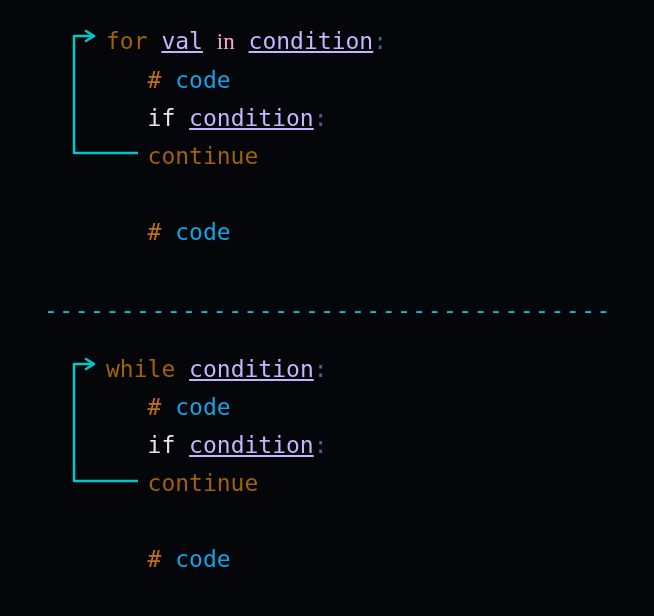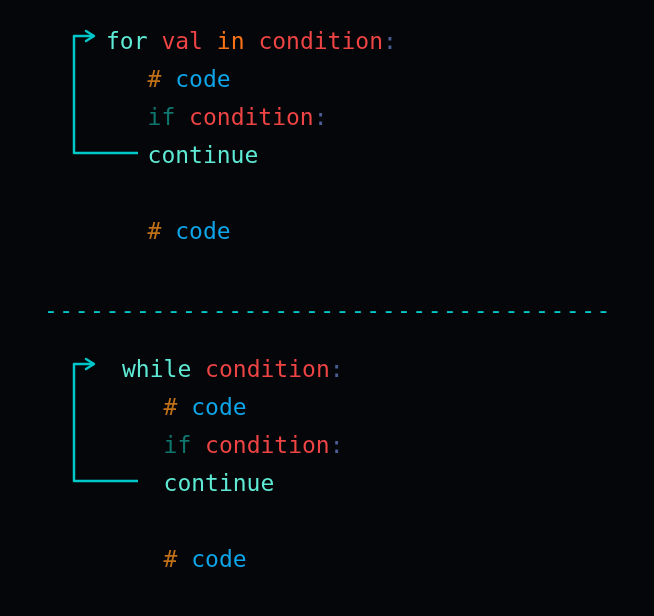--- a/index.html
+++ b/index.html
@@ -11,29 +11,29 @@
     font-size: 23px;
     font-weight: 500;
     position: relative;
     overflow: hidden;
   }
   .block {
     position: absolute;
     left: 106px;
   }
   .block.top    { top: 22px; }
-  .block.bottom { top: 350px; margin-left: 16px; }
+  .block.bottom { top: 350px; }
   .line { white-space: pre; line-height: 38px; }
-  .kw-loop     { color: #5eead4; }   
-  .ident       { color: #ef4444; }   
-  .kw-in       { color: #f97316; }   
+  .kw-loop     { color: #a16207; }   
+  .ident       { color: #c4b5fd; text-decoration: underline; }   
+  .kw-in       { color: #f9a8d4; font-family: Liberation Serif, serif; }   
   .colon       { color: #4b5e93; }
   .comment-s   { color: #c07018; }   
   .comment-w   { color: #0ea5e9; }   
-  .kw-if       { color: #0f766e; }
+  .kw-if       { color: #e5e5e5; }
   .indent      { display:inline-block; width: 3.0ch; }
   .divider {
     position: absolute;
     top: 297px;
     left: 44px;
     right: 42px;
     color: #00c8c8;
     font-size: 23px;
     letter-spacing: 1.5px;
     white-space: nowrap;

